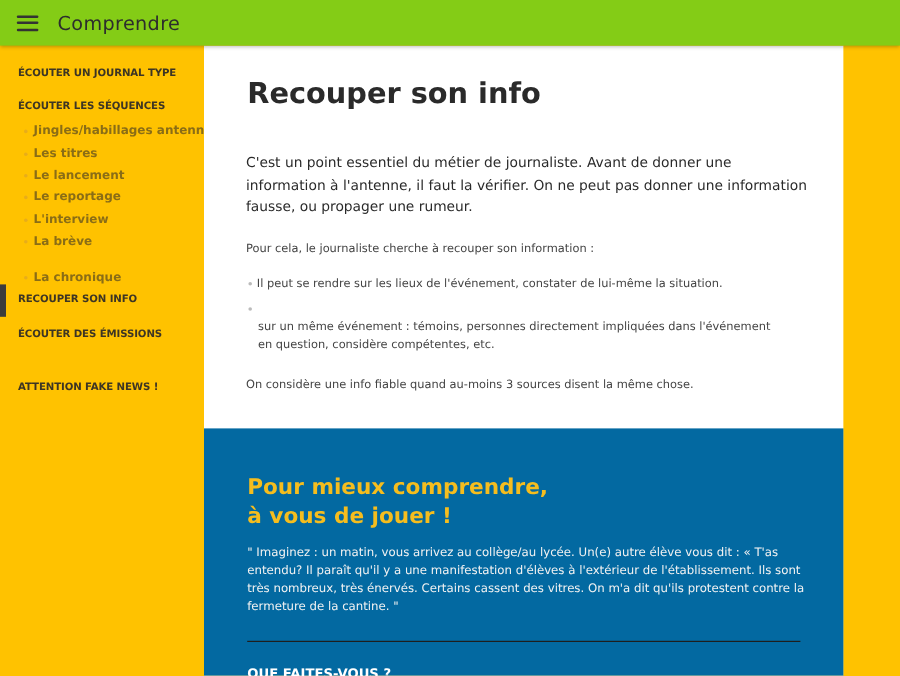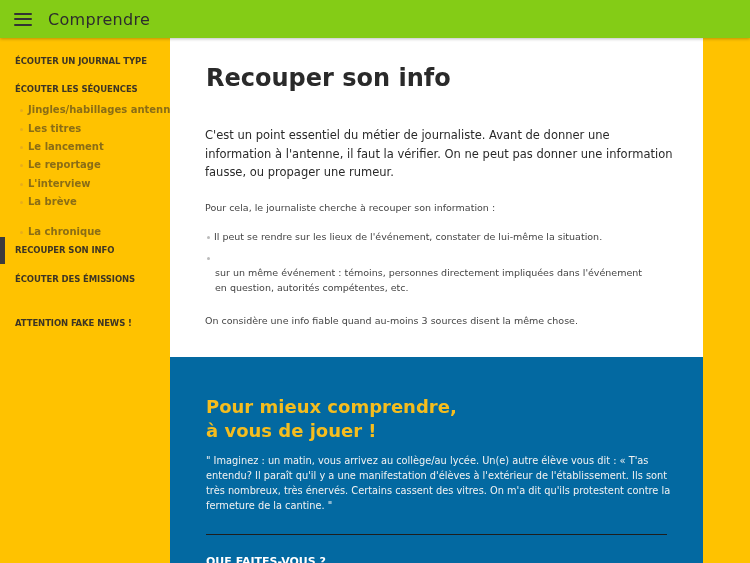--- a/index.html
+++ b/index.html
@@ -58,21 +58,21 @@
 <main class="content">
   <h1 class="page-title">Recouper son info</h1>
   <p class="lead">C'est un point essentiel du métier de journaliste. Avant de donner une information à l'antenne, il faut la vérifier. On ne peut pas donner une information fausse, ou propager une rumeur.</p>
   <p class="body-text" style="top:164px">Pour cela, le journaliste cherche à recouper son information :</p>
   <div class="bullet" style="top:191px">
     <span class="bdot"></span><span>Il peut se rendre sur les lieux de l'événement, constater de lui-même la situation.</span>
   </div>
   <div class="bullet" style="top:212px">
     <div><span class="bdot"></span></div>
     <div class="indent">sur un même événement : témoins, personnes directement impliquées dans l'événement</div>
-    <div class="indent">en question, autorités compétentes, etc.</div>
+    <div class="indent">en question, considère compétentes, etc.</div>
   </div>
   <p class="body-text" style="top:277px">On considère une info fiable quand au-moins 3 sources disent la même chose.</p>
 </main>
 
 <section class="dark">
   <h2 class="dark-title">
     <div>Pour mieux comprendre,</div>
     <div>à vous de jouer !</div>
   </h2>
   <p class="quote">" Imaginez : un matin, vous arrivez au collège/au lycée. Un(e) autre élève vous dit : « T'as entendu? Il paraît qu'il y a une manifestation d'élèves à l'extérieur de l'établissement. Ils sont très nombreux, très énervés. Certains cassent des vitres. On m'a dit qu'ils protestent contre la fermeture de la cantine. "</p>

